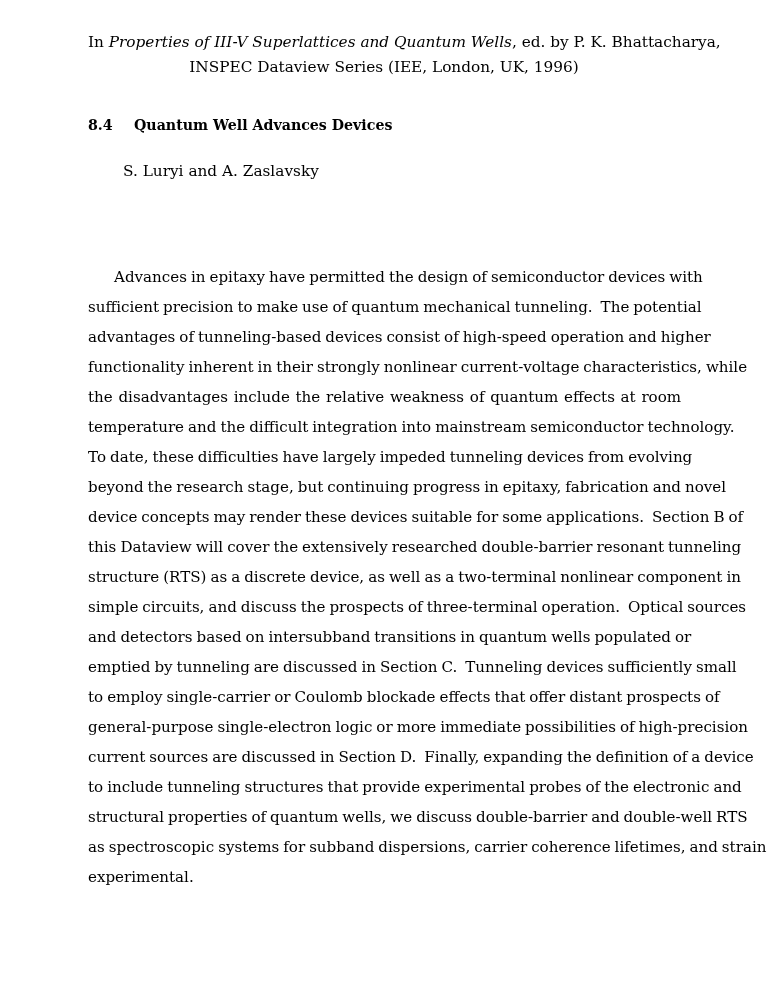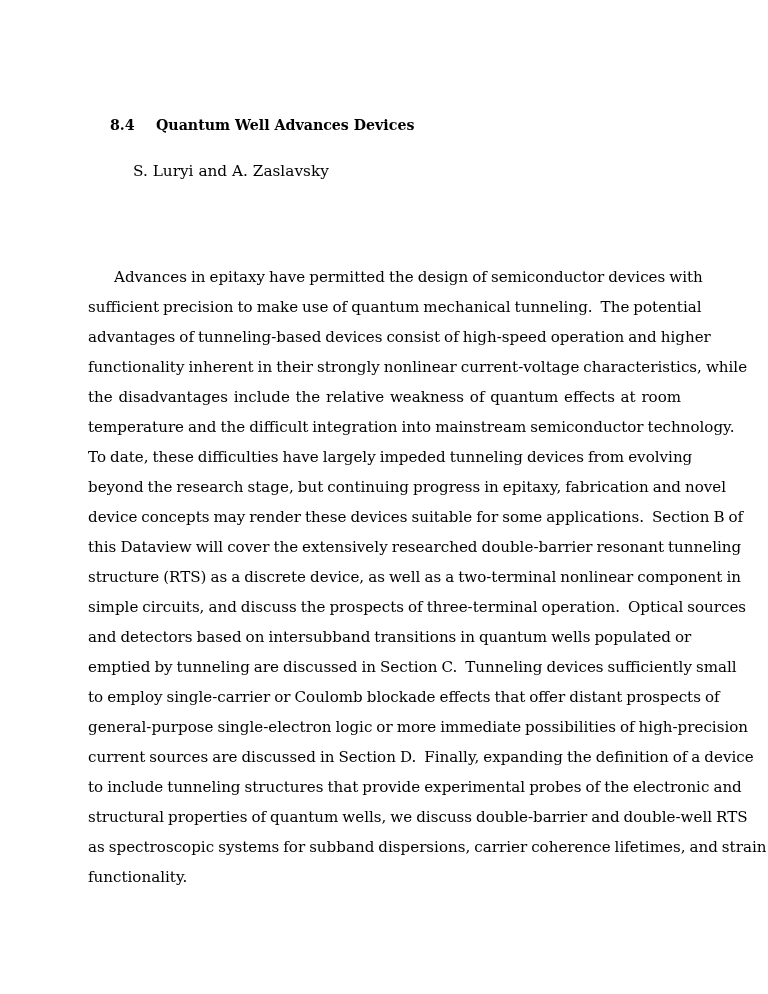--- a/index.html
+++ b/index.html
@@ -51,27 +51,26 @@
     top: 115px;
     width: 592px;
     font-size: 14.2px;
     font-weight: bold;
     line-height: 20px;
     white-space: nowrap;
   }
   .section-head .num {
     display: inline-block;
     width: 46px;
-    margin-left: 22px;
   }
 
   
   .authors {
     position: absolute;
-    left: 133px;
+    left: 123px;
     top: 160px;
     width: 547px;
     font-size: 15.3px;
     line-height: 22px;
     white-space: nowrap;
   }
 
   
   .part-head {
     position: absolute;
@@ -107,20 +106,26 @@
   .jrow .w { flex: 0 0 auto; }
   .jrow .g { flex: 1 1 auto; }
   .jrow.ragged { display: block; }
   .jrow.indented { padding-left: 26px; width: 567px; }
 </style>
 </head>
 <body>
 
 <div class="page">
 
+  <div class="cite-block">
+    <div class="cite-line cite-line-1">
+      <span>In </span><span class="ital">Properties of III-V Superlattices and Quantum Wells</span><span>, ed. by P. K. Bhattacharya,</span>
+    </div>
+    <div class="cite-line cite-line-2">INSPEC Dataview Series (IEE, London, UK, 1996)</div>
+  </div>
 
   <div class="section-head">
     <span class="num">8.4</span><span>Quantum Well Advances Devices</span>
   </div>
 
   <div class="authors">S. Luryi and A. Zaslavsky</div>
 
 
   <div class="body-block">
       <div class="jrow indented"><span class="w">Advances</span><span class="g" style="min-width: 4px;"> </span><span class="w">in</span><span class="g" style="min-width: 4px;"> </span><span class="w">epitaxy</span><span class="g" style="min-width: 4px;"> </span><span class="w">have</span><span class="g" style="min-width: 4px;"> </span><span class="w">permitted</span><span class="g" style="min-width: 4px;"> </span><span class="w">the</span><span class="g" style="min-width: 4px;"> </span><span class="w">design</span><span class="g" style="min-width: 4px;"> </span><span class="w">of</span><span class="g" style="min-width: 4px;"> </span><span class="w">semiconductor</span><span class="g" style="min-width: 4px;"> </span><span class="w">devices</span><span class="g" style="min-width: 4px;"> </span><span class="w">with</span></div>
@@ -136,16 +141,16 @@
       <div class="jrow"><span class="w">structure</span><span class="g" style="min-width: 4px;"> </span><span class="w">(RTS)</span><span class="g" style="min-width: 4px;"> </span><span class="w">as</span><span class="g" style="min-width: 4px;"> </span><span class="w">a</span><span class="g" style="min-width: 4px;"> </span><span class="w">discrete</span><span class="g" style="min-width: 4px;"> </span><span class="w">device,</span><span class="g" style="min-width: 4px;"> </span><span class="w">as</span><span class="g" style="min-width: 4px;"> </span><span class="w">well</span><span class="g" style="min-width: 4px;"> </span><span class="w">as</span><span class="g" style="min-width: 4px;"> </span><span class="w">a</span><span class="g" style="min-width: 4px;"> </span><span class="w">two-terminal</span><span class="g" style="min-width: 4px;"> </span><span class="w">nonlinear</span><span class="g" style="min-width: 4px;"> </span><span class="w">component</span><span class="g" style="min-width: 4px;"> </span><span class="w">in</span></div>
       <div class="jrow"><span class="w">simple</span><span class="g" style="min-width: 4px;"> </span><span class="w">circuits,</span><span class="g" style="min-width: 4px;"> </span><span class="w">and</span><span class="g" style="min-width: 4px;"> </span><span class="w">discuss</span><span class="g" style="min-width: 4px;"> </span><span class="w">the</span><span class="g" style="min-width: 4px;"> </span><span class="w">prospects</span><span class="g" style="min-width: 4px;"> </span><span class="w">of</span><span class="g" style="min-width: 4px;"> </span><span class="w">three-terminal</span><span class="g" style="min-width: 4px;"> </span><span class="w">operation.</span><span class="g" style="min-width: 8px;">  </span><span class="w">Optical</span><span class="g" style="min-width: 4px;"> </span><span class="w">sources</span></div>
       <div class="jrow"><span class="w">and</span><span class="g" style="min-width: 4px;"> </span><span class="w">detectors</span><span class="g" style="min-width: 4px;"> </span><span class="w">based</span><span class="g" style="min-width: 4px;"> </span><span class="w">on</span><span class="g" style="min-width: 4px;"> </span><span class="w">intersubband</span><span class="g" style="min-width: 4px;"> </span><span class="w">transitions</span><span class="g" style="min-width: 4px;"> </span><span class="w">in</span><span class="g" style="min-width: 4px;"> </span><span class="w">quantum</span><span class="g" style="min-width: 4px;"> </span><span class="w">wells</span><span class="g" style="min-width: 4px;"> </span><span class="w">populated</span><span class="g" style="min-width: 4px;"> </span><span class="w">or</span></div>
       <div class="jrow"><span class="w">emptied</span><span class="g" style="min-width: 4px;"> </span><span class="w">by</span><span class="g" style="min-width: 4px;"> </span><span class="w">tunneling</span><span class="g" style="min-width: 4px;"> </span><span class="w">are</span><span class="g" style="min-width: 4px;"> </span><span class="w">discussed</span><span class="g" style="min-width: 4px;"> </span><span class="w">in</span><span class="g" style="min-width: 4px;"> </span><span class="w">Section</span><span class="g" style="min-width: 4px;"> </span><span class="w">C.</span><span class="g" style="min-width: 8px;">  </span><span class="w">Tunneling</span><span class="g" style="min-width: 4px;"> </span><span class="w">devices</span><span class="g" style="min-width: 4px;"> </span><span class="w">sufficiently</span><span class="g" style="min-width: 4px;"> </span><span class="w">small</span></div>
       <div class="jrow"><span class="w">to</span><span class="g" style="min-width: 4px;"> </span><span class="w">employ</span><span class="g" style="min-width: 4px;"> </span><span class="w">single-carrier</span><span class="g" style="min-width: 4px;"> </span><span class="w">or</span><span class="g" style="min-width: 4px;"> </span><span class="w">Coulomb</span><span class="g" style="min-width: 4px;"> </span><span class="w">blockade</span><span class="g" style="min-width: 4px;"> </span><span class="w">effects</span><span class="g" style="min-width: 4px;"> </span><span class="w">that</span><span class="g" style="min-width: 4px;"> </span><span class="w">offer</span><span class="g" style="min-width: 4px;"> </span><span class="w">distant</span><span class="g" style="min-width: 4px;"> </span><span class="w">prospects</span><span class="g" style="min-width: 4px;"> </span><span class="w">of</span></div>
       <div class="jrow"><span class="w">general-purpose</span><span class="g" style="min-width: 4px;"> </span><span class="w">single-electron</span><span class="g" style="min-width: 4px;"> </span><span class="w">logic</span><span class="g" style="min-width: 4px;"> </span><span class="w">or</span><span class="g" style="min-width: 4px;"> </span><span class="w">more</span><span class="g" style="min-width: 4px;"> </span><span class="w">immediate</span><span class="g" style="min-width: 4px;"> </span><span class="w">possibilities</span><span class="g" style="min-width: 4px;"> </span><span class="w">of</span><span class="g" style="min-width: 4px;"> </span><span class="w">high-precision</span></div>
       <div class="jrow"><span class="w">current</span><span class="g" style="min-width: 4px;"> </span><span class="w">sources</span><span class="g" style="min-width: 4px;"> </span><span class="w">are</span><span class="g" style="min-width: 4px;"> </span><span class="w">discussed</span><span class="g" style="min-width: 4px;"> </span><span class="w">in</span><span class="g" style="min-width: 4px;"> </span><span class="w">Section</span><span class="g" style="min-width: 4px;"> </span><span class="w">D.</span><span class="g" style="min-width: 8px;">  </span><span class="w">Finally,</span><span class="g" style="min-width: 4px;"> </span><span class="w">expanding</span><span class="g" style="min-width: 4px;"> </span><span class="w">the</span><span class="g" style="min-width: 4px;"> </span><span class="w">definition</span><span class="g" style="min-width: 4px;"> </span><span class="w">of</span><span class="g" style="min-width: 4px;"> </span><span class="w">a</span><span class="g" style="min-width: 4px;"> </span><span class="w">device</span></div>
       <div class="jrow"><span class="w">to</span><span class="g" style="min-width: 4px;"> </span><span class="w">include</span><span class="g" style="min-width: 4px;"> </span><span class="w">tunneling</span><span class="g" style="min-width: 4px;"> </span><span class="w">structures</span><span class="g" style="min-width: 4px;"> </span><span class="w">that</span><span class="g" style="min-width: 4px;"> </span><span class="w">provide</span><span class="g" style="min-width: 4px;"> </span><span class="w">experimental</span><span class="g" style="min-width: 4px;"> </span><span class="w">probes</span><span class="g" style="min-width: 4px;"> </span><span class="w">of</span><span class="g" style="min-width: 4px;"> </span><span class="w">the</span><span class="g" style="min-width: 4px;"> </span><span class="w">electronic</span><span class="g" style="min-width: 4px;"> </span><span class="w">and</span></div>
       <div class="jrow"><span class="w">structural</span><span class="g" style="min-width: 4px;"> </span><span class="w">properties</span><span class="g" style="min-width: 4px;"> </span><span class="w">of</span><span class="g" style="min-width: 4px;"> </span><span class="w">quantum</span><span class="g" style="min-width: 4px;"> </span><span class="w">wells,</span><span class="g" style="min-width: 4px;"> </span><span class="w">we</span><span class="g" style="min-width: 4px;"> </span><span class="w">discuss</span><span class="g" style="min-width: 4px;"> </span><span class="w">double-barrier</span><span class="g" style="min-width: 4px;"> </span><span class="w">and</span><span class="g" style="min-width: 4px;"> </span><span class="w">double-well</span><span class="g" style="min-width: 4px;"> </span><span class="w">RTS</span></div>
       <div class="jrow"><span class="w">as</span><span class="g" style="min-width: 4px;"> </span><span class="w">spectroscopic</span><span class="g" style="min-width: 4px;"> </span><span class="w">systems</span><span class="g" style="min-width: 4px;"> </span><span class="w">for</span><span class="g" style="min-width: 4px;"> </span><span class="w">subband</span><span class="g" style="min-width: 4px;"> </span><span class="w">dispersions,</span><span class="g" style="min-width: 4px;"> </span><span class="w">carrier</span><span class="g" style="min-width: 4px;"> </span><span class="w">coherence</span><span class="g" style="min-width: 4px;"> </span><span class="w">lifetimes,</span><span class="g" style="min-width: 4px;"> </span><span class="w">and</span><span class="g" style="min-width: 4px;"> </span><span class="w">strain</span></div>
-      <div class="jrow ragged">functionality.</div>
+      <div class="jrow ragged">experimental.</div>
     </div>
 
 </div>
 
 </body></html>

